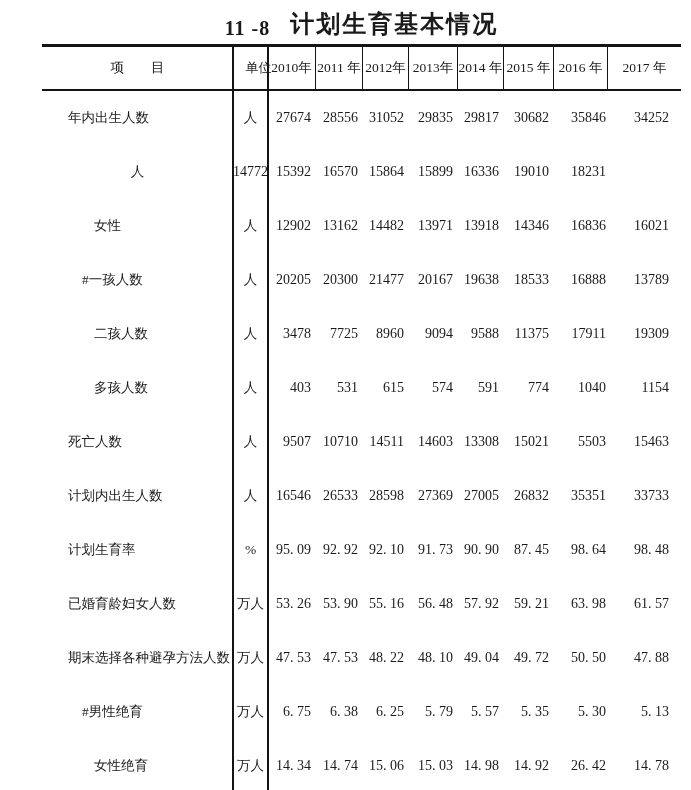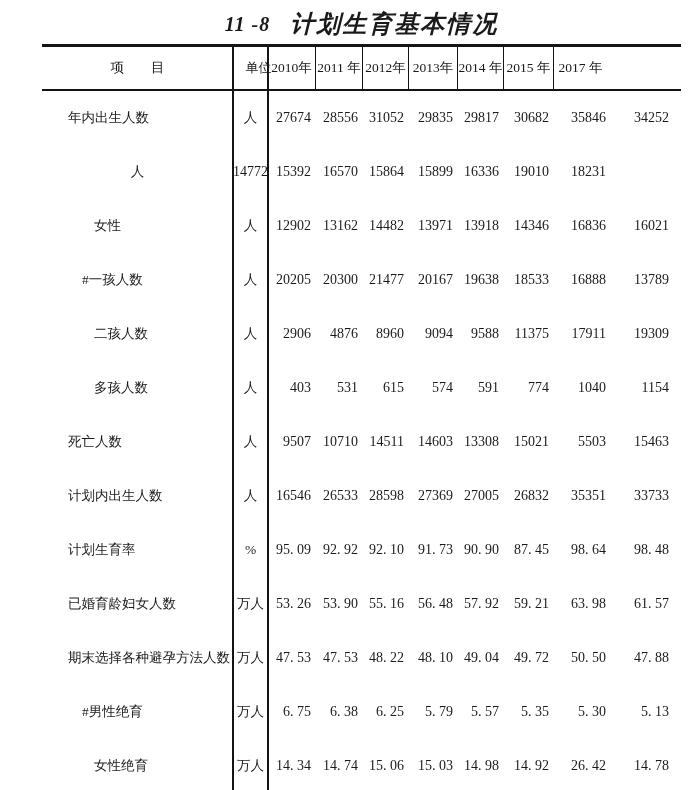--- a/index.html
+++ b/index.html
@@ -14,23 +14,22 @@
   }
 
   
   .title-bar {
     position: absolute;
     top: 8px;
     left: 42px;
     width: 639px;
     display: flex;
     justify-content: center;
-    align-items: center;
+    align-items: flex-end;
     gap: 20px;
-    font-style: italic;
   }
   .title-num {
     font-size: 20px;
     font-weight: bold;
     letter-spacing: 1px;
     white-space: nowrap;
   }
   .title-text {
     font-size: 24px;
     font-weight: bold;
@@ -106,20 +105,21 @@
 
   <div class="grid-row header-row">
     <div class="hcell">项　　目</div>
     <div class="hcell unit-h">单位</div>
     <div class="hcell">2010年</div>
     <div class="hcell year-sep">2011 年</div>
     <div class="hcell year-sep">2012年</div>
     <div class="hcell year-sep">2013年</div>
     <div class="hcell year-sep">2014 年</div>
     <div class="hcell year-sep">2015 年</div>
+    <div class="hcell year-sep">2016 年</div>
     <div class="hcell year-sep">2017 年</div>
   </div>
 
   <div>
   <div class="grid-row body-row">
     <div class="cell label ind-0">年内出生人数</div>
     <div class="cell unit">人</div>
     <div class="cell val">27674</div>
     <div class="cell val">28556</div>
     <div class="cell val">31052</div>
@@ -164,22 +164,22 @@
     <div class="cell val">20167</div>
     <div class="cell val">19638</div>
     <div class="cell val">18533</div>
     <div class="cell val">16888</div>
     <div class="cell val">13789</div>
   </div>
 
   <div class="grid-row body-row">
     <div class="cell label ind-2">二孩人数</div>
     <div class="cell unit">人</div>
-    <div class="cell val">2906</div>
-    <div class="cell val">4876</div>
+    <div class="cell val">3478</div>
+    <div class="cell val">7725</div>
     <div class="cell val">8960</div>
     <div class="cell val">9094</div>
     <div class="cell val">9588</div>
     <div class="cell val">11375</div>
     <div class="cell val">17911</div>
     <div class="cell val">19309</div>
   </div>
 
   <div class="grid-row body-row">
     <div class="cell label ind-2">多孩人数</div>

